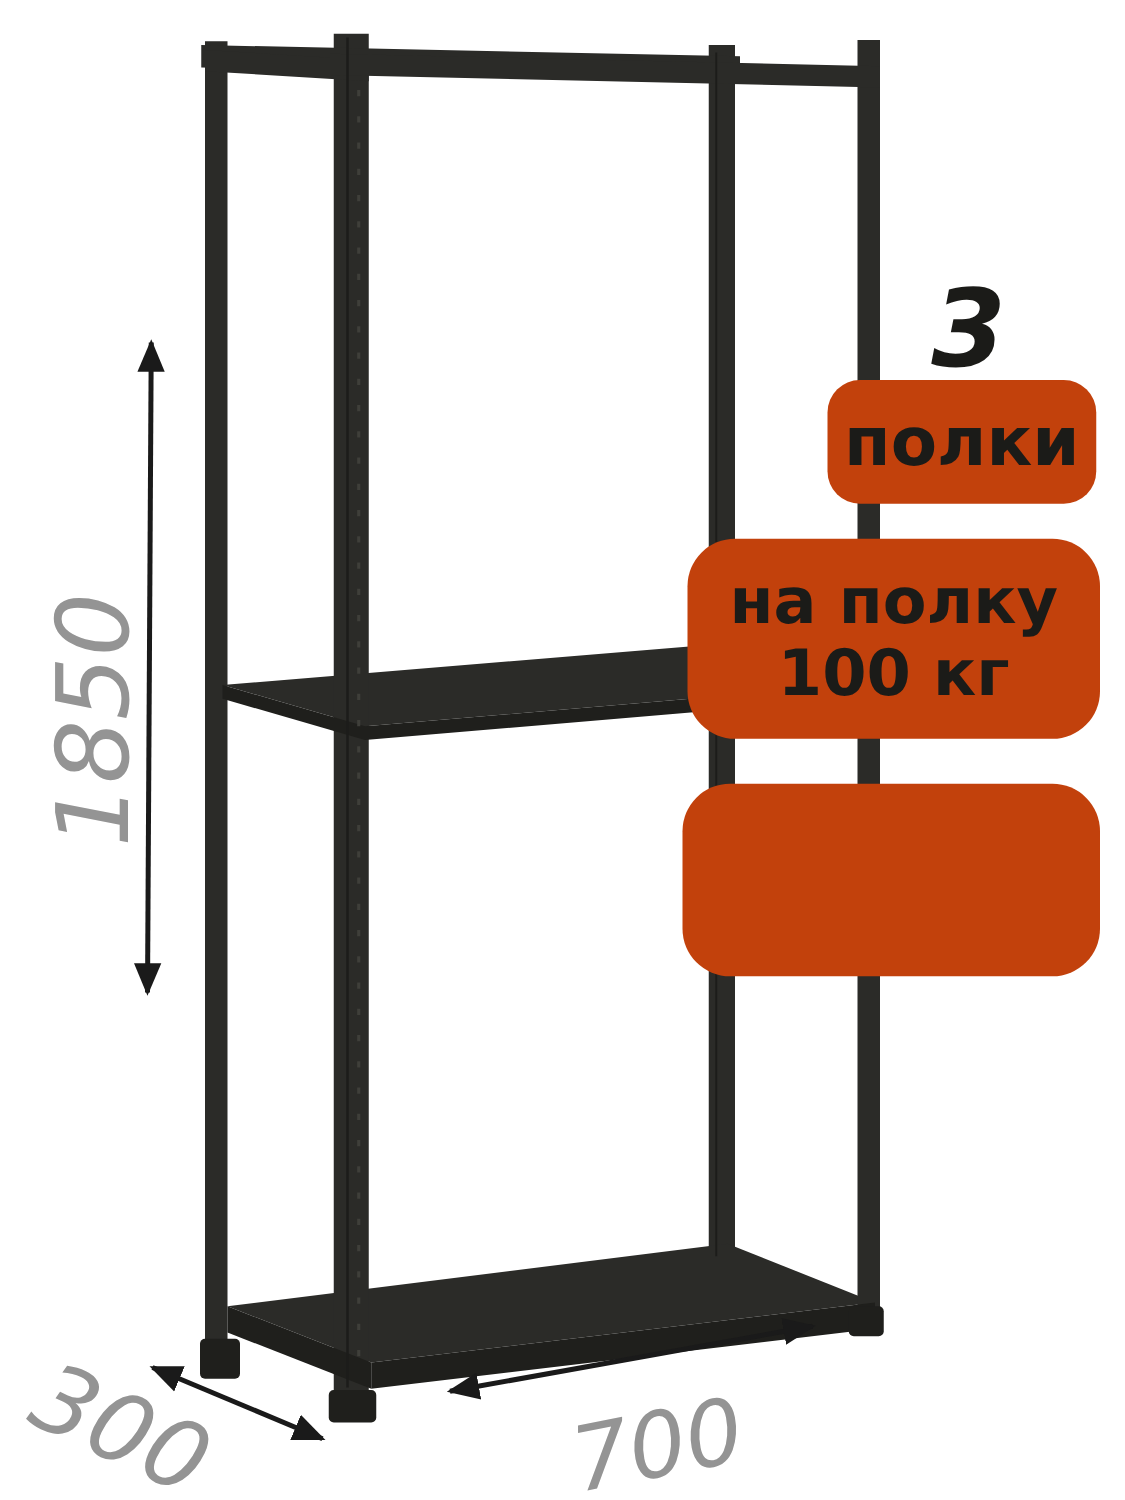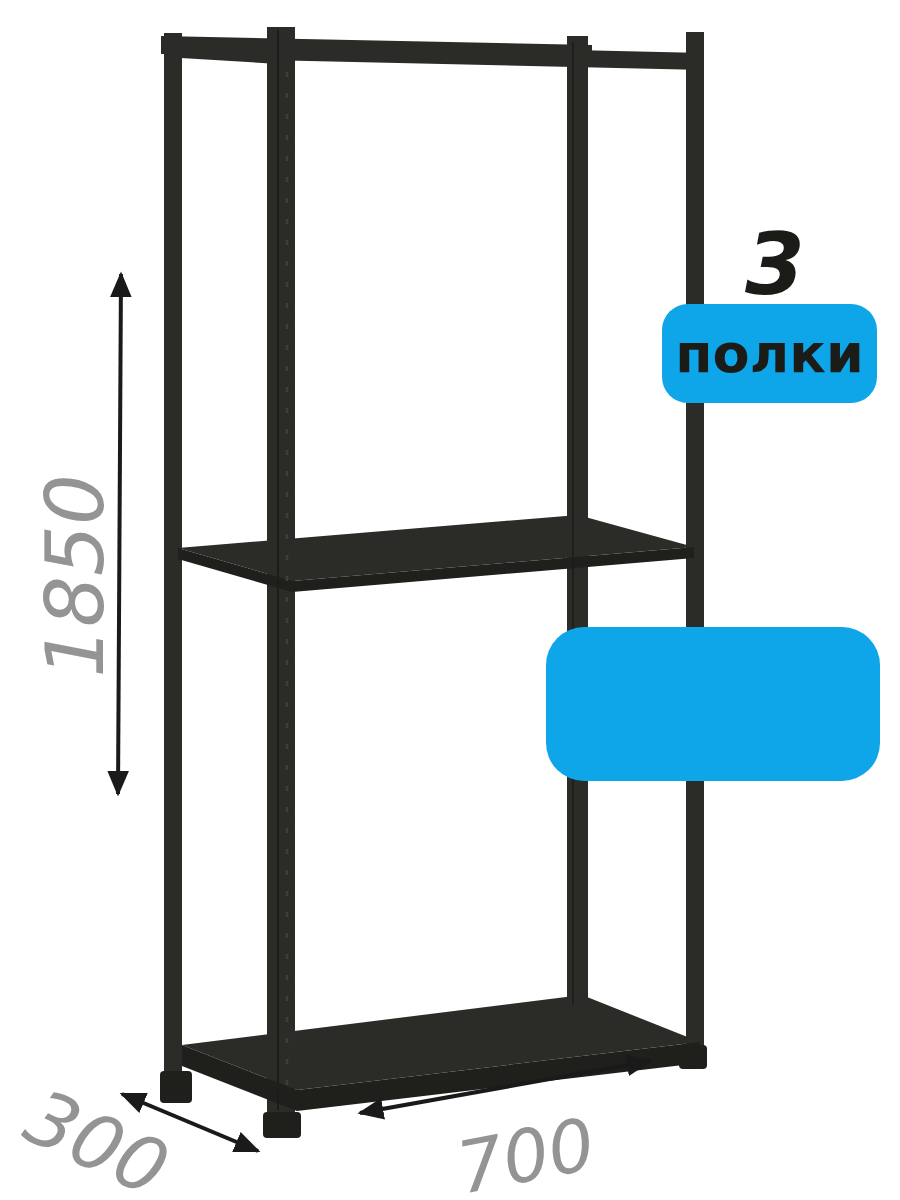--- a/index.html
+++ b/index.html
@@ -37,21 +37,21 @@
     text-align: center;
     font-size: 86px;
     line-height: 96px;
     font-weight: bold;
     font-style: italic;
     color: #1b1b18;
     font-family: "DejaVu Sans", "Liberation Sans", sans-serif;
   }
   .badge {
     position: absolute;
-    background: #0ea5e9;
+    background: #c2410c;
     color: #1b1b18;
     font-weight: bold;
     display: flex;
     flex-direction: column;
     align-items: center;
     justify-content: center;
     text-align: left;
     font-family: "DejaVu Sans", "Liberation Sans", sans-serif;
   }
   .badge-count {
@@ -145,17 +145,21 @@
 
     <text class="dim-label" transform="translate(526 1156) rotate(-11)" text-anchor="middle" dominant-baseline="central" font-size="72" fill="#949494">700</text>
   </svg>
 
   <div class="count-number">3</div>
 
   <div class="badge badge-count">
     <span>полки</span>
   </div>
 
+  <div class="badge badge-shelf">
+    <span>на полку</span>
+    <span>100 кг</span>
+  </div>
 
   <div class="badge badge-rack">
   </div>
 
 </div>
 
 </body></html>

